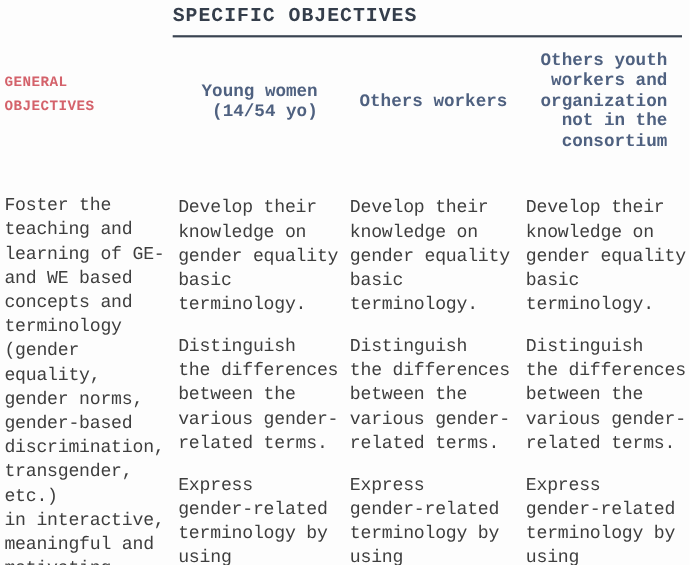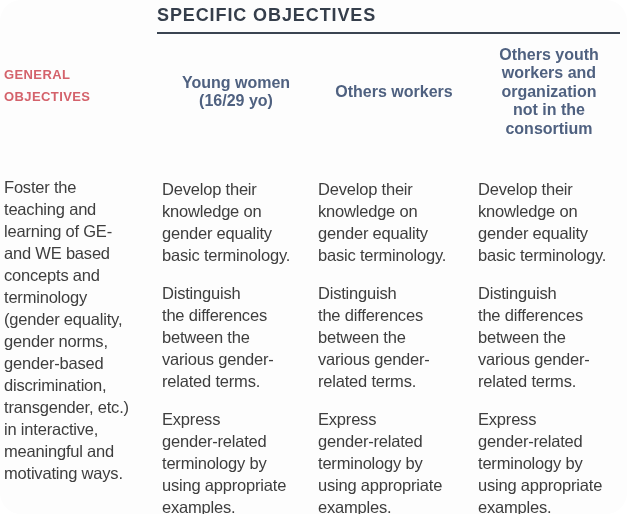--- a/index.html
+++ b/index.html
@@ -1,23 +1,22 @@
 <!DOCTYPE html>
 <html style="--bg: #fdfdfd; --title: #353e4b; --rule: #3a4452; --accent_red: #d4626b; --column_header: #4f6180; --body_text: #3e3e3e;"><head>
 <meta charset="utf-8">
 <style>
   html, body { margin: 0; padding: 0; background: #ffffff; }
   .page {
     position: relative;
     width: 627px;
     height: 514px;
     background: var(--bg, #fdfdfd);
-    font-family: Liberation Sans, sans-serif;
+    font-family: Liberation Mono, monospace;
     overflow: hidden;
-    border-radius: 21px;
   }
   .specific-title {
     position: absolute;
     left: 157px;
     top: 5px;
     font-size: 18px;
     font-weight: bold;
     letter-spacing: 0.9px;
     color: var(--title, #353e4b);
     white-space: nowrap;
@@ -42,21 +41,21 @@
     color: var(--accent_red, #d4626b);
     white-space: pre-line;
   }
   .col-header {
     position: absolute;
     top: 36px;
     height: 112px;
     display: flex;
     align-items: center;
     justify-content: center;
-    text-align: center;
+    text-align: right;
     font-weight: bold;
     font-size: 16px;
     line-height: 18.5px;
     color: var(--column_header, #4f6180);
     white-space: pre-line;
   }
   .ch1 { left: 157px; width: 158px; }
   .ch2 { left: 315px; width: 158px; }
   .ch3 { left: 473px; width: 152px; }
   .body-text {
@@ -87,21 +86,21 @@
 <div class="page" style="--bg: #fdfdfd; --title: #353e4b; --rule: #3a4452; --accent_red: #d4626b; --column_header: #4f6180; --body_text: #3e3e3e;">
 
   <div class="specific-title">SPECIFIC OBJECTIVES</div>
 
   <div class="rule"></div>
 
   <div class="general-title">GENERAL
 OBJECTIVES</div>
 
   <div class="col-header ch1">Young women
-(16/29 yo)</div>
+(14/54 yo)</div>
 
   <div class="col-header ch2">Others workers</div>
 
   <div class="col-header ch3">Others youth
 workers and
 organization
 not in the
 consortium</div>
 
   <div class="gen-text body-text">Foster the

